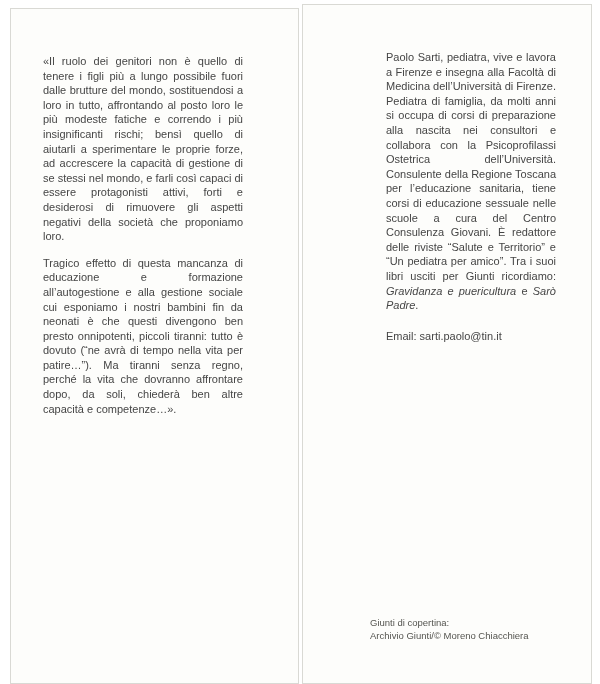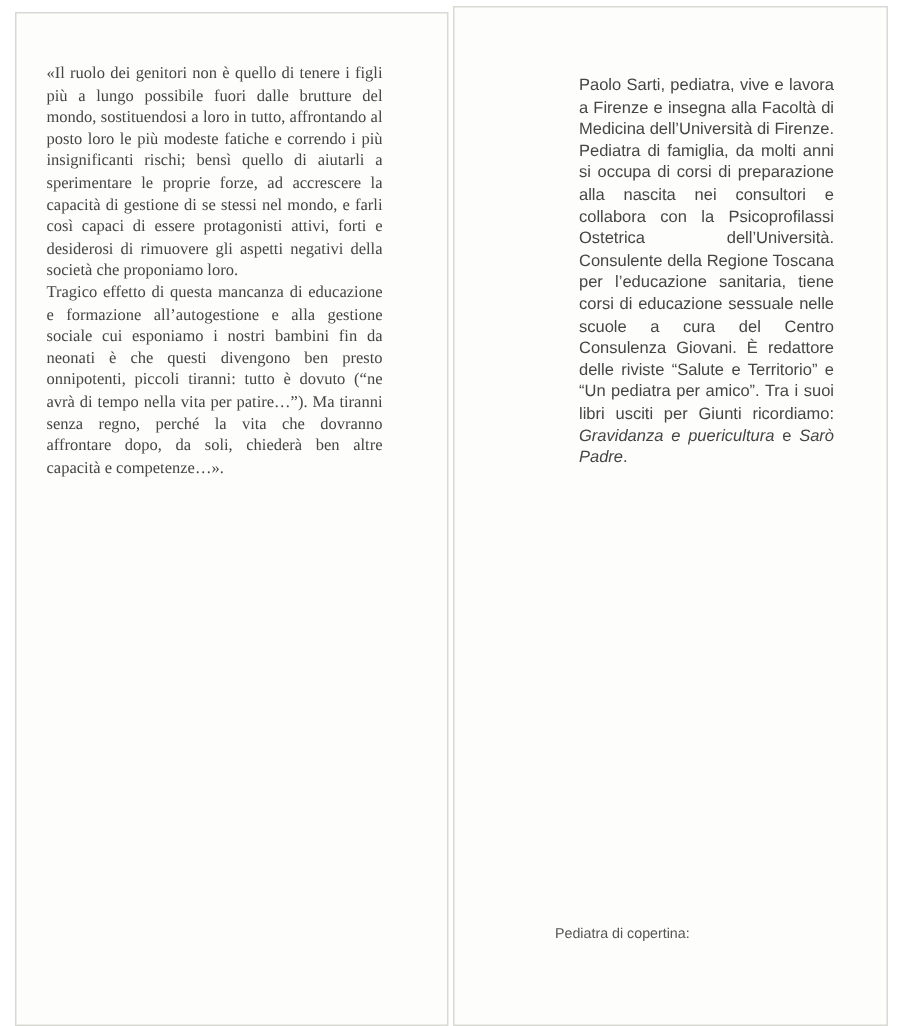--- a/index.html
+++ b/index.html
@@ -40,22 +40,21 @@
     position: absolute;
     left: 20px;
     top: 33px;
     width: 224px;
     color: #454545;
     font-size: 11px;
     line-height: 14.6px;
     text-align: justify;
   }
   .quote p {
-    margin: 0;
-    font-family: Liberation Serif, serif;
+    margin: 12px;
   }
   .bio {
     position: absolute;
     left: 67px;
     top: 29px;
     width: 202px;
     color: #454545;
     font-size: 11px;
     line-height: 14.6px;
     text-align: justify;
@@ -96,21 +95,23 @@
     <div class="quote">
       <p>«Il ruolo dei genitori non è quello di tenere i figli più a lungo possibile fuori dalle brutture del mondo, sostituendosi a loro in tutto, affrontando al posto loro le più modeste fatiche e correndo i più insignificanti rischi; bensì quello di aiutarli a sperimentare le proprie forze, ad accrescere la capacità di gestione di se stessi nel mondo, e farli così capaci di essere protagonisti attivi, forti e desiderosi di rimuovere gli aspetti negativi della società che proponiamo loro.</p>
       <p>Tragico effetto di questa mancanza di educazione e formazione all’autogestione e alla gestione sociale cui esponiamo i nostri bambini fin da neonati è che questi divengono ben presto onnipotenti, piccoli tiranni: tutto è dovuto (“ne avrà di tempo nella vita per patire…”). Ma tiranni senza regno, perché la vita che dovranno affrontare dopo, da soli, chiederà ben altre capacità e competenze…».</p>
     </div>
   </div>
 
   <div class="flap flap-right">
     <div class="bio">
       <p><span>Paolo Sarti, pediatra, vive e lavora a Firenze e insegna alla Facoltà di Medicina dell’Università di Firenze. Pediatra di famiglia, da molti anni si occupa di corsi di preparazione alla nascita nei consultori e collabora con la Psicoprofilassi Ostetrica dell’Università. Consulente della Regione Toscana per l’educazione sanitaria, tiene corsi di educazione sessuale nelle scuole a cura del Centro Consulenza Giovani. È redattore delle riviste “Salute e Territorio” e “Un pediatra per amico”. Tra i suoi libri usciti per Giunti ricordiamo: </span><i>Gravidanza e puericultura</i><span> e </span><i>Sarò Padre</i><span>.</span></p>
       <p class="contacts">
+        <span class="contact-line">Email: sarti.paolo@tin.it</span>
       </p>
     </div>
 
     <div class="credit">
-      <span>Pediatra di copertina:</span>
+      <span>Giunti di copertina:</span>
+      <span>Archivio Giunti/© Moreno Chiacchiera</span>
     </div>
   </div>
 
 </div>
 
 </body></html>

